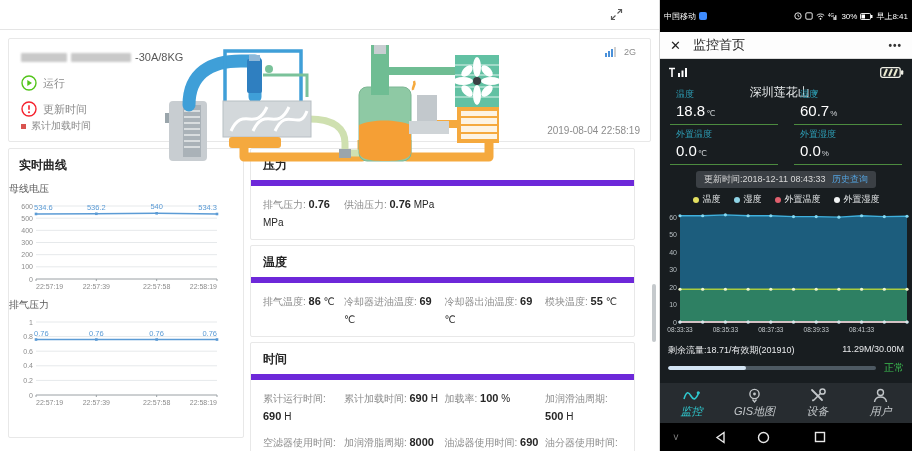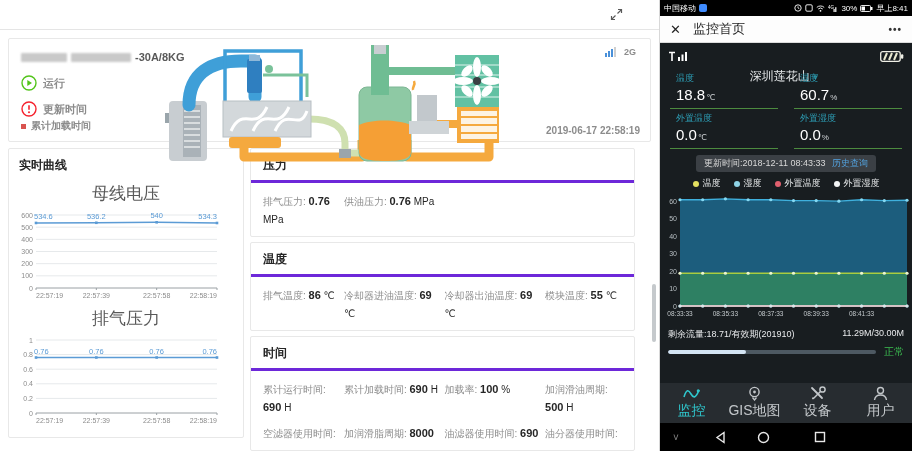--- a/index.html
+++ b/index.html
@@ -4,49 +4,49 @@
 <style>
   * { margin:0; padding:0; box-sizing:border-box; }
   body { font-family:"Liberation Sans","DejaVu Sans",sans-serif; background:#fff; }
   .screen { width:912px; height:451px; display:flex; overflow:hidden; position:relative; background:#fff; }
 
   
   .desktop { width:660px; height:451px; position:relative; background:#fff; border-right:1px solid #d8d8d8; }
   .d-header { height:30px; border-bottom:1px solid #e5e5e5; display:flex; align-items:center; justify-content:flex-end; padding-right:36px; background:#fff; }
   .d-body { padding:8px 8px 0 8px; height:421px; overflow:hidden; position:relative; }
 
-  .device-card { position:relative; border:1px solid #e8e8e8; border-radius:2px; height:104px; background:#fff;font-weight:bold; }
+  .device-card { position:relative; border:1px solid #e8e8e8; border-radius:2px; height:104px; background:#fff; }
   .device-title { position:absolute; left:12px; top:12px; display:flex; align-items:center; gap:4px; font-size:11px; color:#595959; }
   .redact { display:inline-block; height:9px; background:#c9c9c9; border-radius:1px; filter:blur(1.3px); }
   .r1 { width:46px; } .r2 { width:60px; }
   .status-row { position:absolute; left:12px; display:flex; align-items:center; gap:6px; font-size:11px; color:#8c8c8c; }
   .run-row { top:36px; } .fault-row { top:62px; }
   .device-warning { position:absolute; left:12px; bottom:8px; display:flex; align-items:center; gap:5px; font-size:10px; color:#8c8c8c; }
   .warn-bullet { width:5px; height:5px; background:#d9534f; display:inline-block; }
   .net-badge { position:absolute; right:14px; top:8px; display:flex; align-items:flex-end; gap:7px; font-size:9px; color:#8c8c8c; }
   .device-ts { position:absolute; right:10px; bottom:5px; font-size:10px; color:#8c8c8c; }
   .device-diagram { position:absolute; left:150px; top:6px; }
 
   .main-row { display:flex; gap:6px; margin-top:6px; }
   .curves-card { width:236px; border:1px solid #e8e8e8; border-radius:2px; background:#fff; height:290px; flex-shrink:0; }
   .curves-title { font-size:12px; color:#262626; font-weight:bold; padding:8px 10px 6px; }
-  .chart-title { text-align:center; font-size:17px; color:#595959; margin-top:2px; }
+  .chart-title { text-align:left; font-size:10px; color:#595959; margin-top:2px; }
 
   .right-col { flex:1; display:flex; flex-direction:column; gap:5px; margin-right:16px; }
   .sec-card { border:1px solid #e8e8e8; border-radius:2px; background:#fff; }
-  .sec-title { font-size:12px; color:#262626; font-weight:bold; padding:8px 12px 6px; border-bottom:3px solid #6d28d9; }
+  .sec-title { font-size:12px; color:#262626; font-weight:bold; padding:8px 12px 6px; border-bottom:6px solid #6d28d9; }
   .sec-grid { display:grid; grid-template-columns:1.02fr 1.28fr 1.28fr 1.02fr; row-gap:8px; column-gap:4px; padding:8px 12px 9px; }
   .f-label { font-size:10px; color:#8c8c8c; }
   .f-value { font-size:11px; font-weight:bold; color:#262626; }
   .f-unit { font-size:10px; color:#262626; }
   .scroll-thumb { position:absolute; right:3px; top:254px; width:4px; height:58px; background:#c5c9cc; border-radius:2px; }
 
   
   .mobile { width:252px; height:451px; display:flex; flex-direction:column; background:#181d20; }
-  .m-status { height:16px; background:#000; color:#fff; display:flex; align-items:center; justify-content:space-between; padding:8px 4px; font-size:8px; }
+  .m-status { height:16px; background:#000; color:#fff; display:flex; align-items:center; justify-content:space-between; padding:16px 4px; font-size:8px; }
   .m-status .left, .m-status .right { display:flex; align-items:center; gap:3px; }
   .chip { width:8px; height:8px; background:#3f8cff; border-radius:2px; }
   .m-title { height:27px; background:#fdfdfd; border-bottom:1px solid #dcdcdc; display:flex; align-items:center; padding:0 10px; gap:12px; }
   .m-title .close { font-size:13px; color:#222; line-height:1; }
   .m-title .ttl { font-size:13px; color:#1f1f1f; }
   .m-title .more { margin-left:auto; font-size:10px; color:#333; letter-spacing:1px; font-weight:bold; }
 
   .m-content { flex:1; background:#181d20; color:#fff; position:relative; }
   .site-header { height:24px; display:flex; align-items:center; padding:2px 8px 0; }
   .site-name { flex:1; text-align:center; font-size:12px; color:#e6e9ea;margin-top:40px; }
@@ -70,21 +70,21 @@
   .quota { padding:5px 8px 3px; }
   .quota-r1 { display:flex; justify-content:space-between; font-size:9px; color:#e8eaec;gap:28px; }
   .quota-r2 { display:flex; align-items:center; gap:8px; margin-top:4px; }
   .progress-track { flex:1; height:4px; background:#4d5962; border-radius:2px; overflow:hidden; }
   .progress-fill { height:100%; background:#d3e4f3; border-radius:2px; width:38%; }
   .quota-status { font-size:10px; font-weight:normal; color:#3cc051; }
 
   .bottom-nav { height:40px; background:#272c30; display:flex; align-items:center; }
   .nav-item { flex:1; display:flex; flex-direction:column; align-items:center; gap:1px; color:#c3c7ca; }
   .nav-item.active { color:#2fc7cd; }
-  .nav-label { font-size:14px; }
+  .nav-label { font-size:11px;font-style:italic; }
 
   .android-nav { height:28px; background:#000; position:relative; }
   .a-btn { position:absolute; top:0; height:28px; display:flex; align-items:center; justify-content:center; }
 </style>
 </head>
 <body>
 
 <div class="screen">
 
   <div class="desktop">
@@ -123,21 +123,21 @@
         </div>
         <div class="net-badge">
           <svg width="12" height="10" viewBox="0 0 12 10">
             <rect x="0" y="6" width="2" height="4" fill="#4a90d9"></rect>
             <rect x="3" y="4" width="2" height="6" fill="#4a90d9"></rect>
             <rect x="6" y="2" width="2" height="8" fill="#4a90d9"></rect>
             <rect x="9" y="0" width="2" height="10" fill="#d0d0d0"></rect>
           </svg>
           <span>2G</span>
         </div>
-        <div class="device-ts">2019-06-17 22:58:19</div>
+        <div class="device-ts">2019-08-04 22:58:19</div>
 
         <div class="device-diagram">
           <svg width="340" height="120" viewBox="0 0 340 120">
 
             <path d="M85 98 L85 112 L203 112 L203 95" fill="none" stroke="#f5a93e" stroke-width="9" stroke-linejoin="round"></path>
             <path d="M248 95 L248 112 L330 112 L330 95" fill="none" stroke="#f5a93e" stroke-width="9" stroke-linejoin="round"></path>
             <path d="M300 79 L276 79" stroke="#f5a93e" stroke-width="8"></path>
 
             <path d="M150 74 C176 74 186 84 186 98 L186 108 L200 108" fill="none" stroke="#cfe0b0" stroke-width="7"></path>
             <rect x="180" y="104" width="12" height="9" fill="#9aa5ab"></rect>

